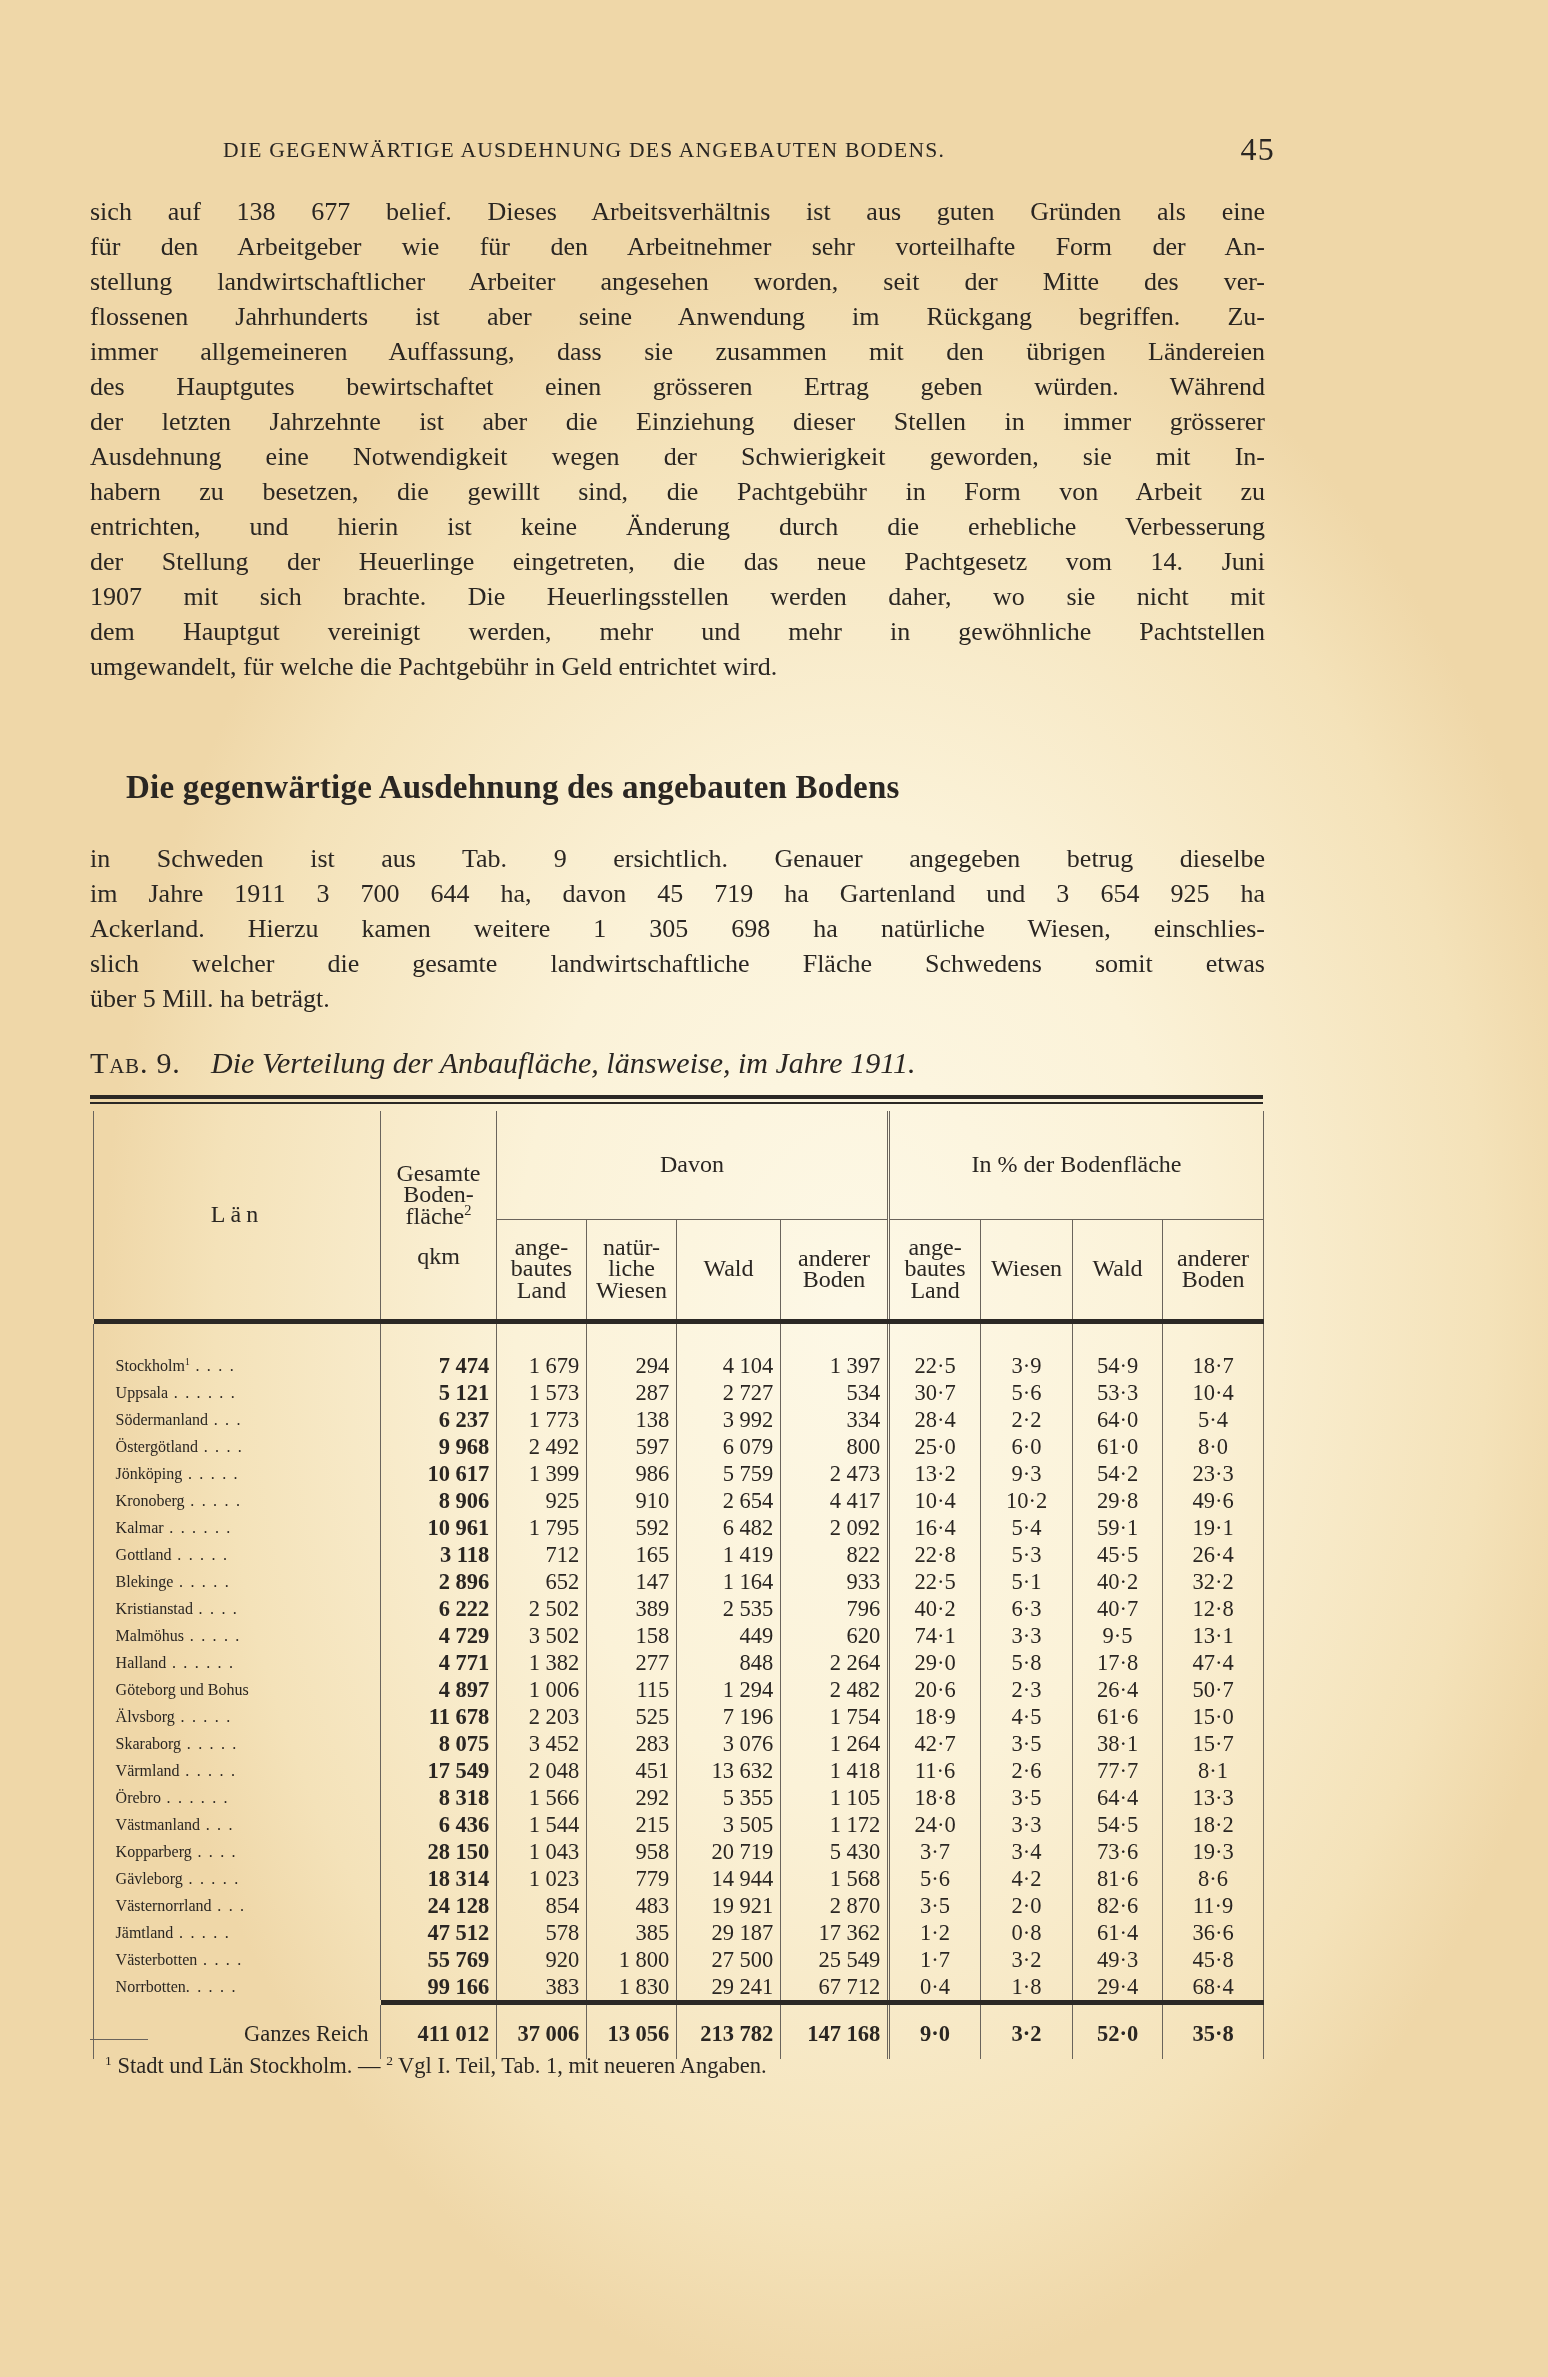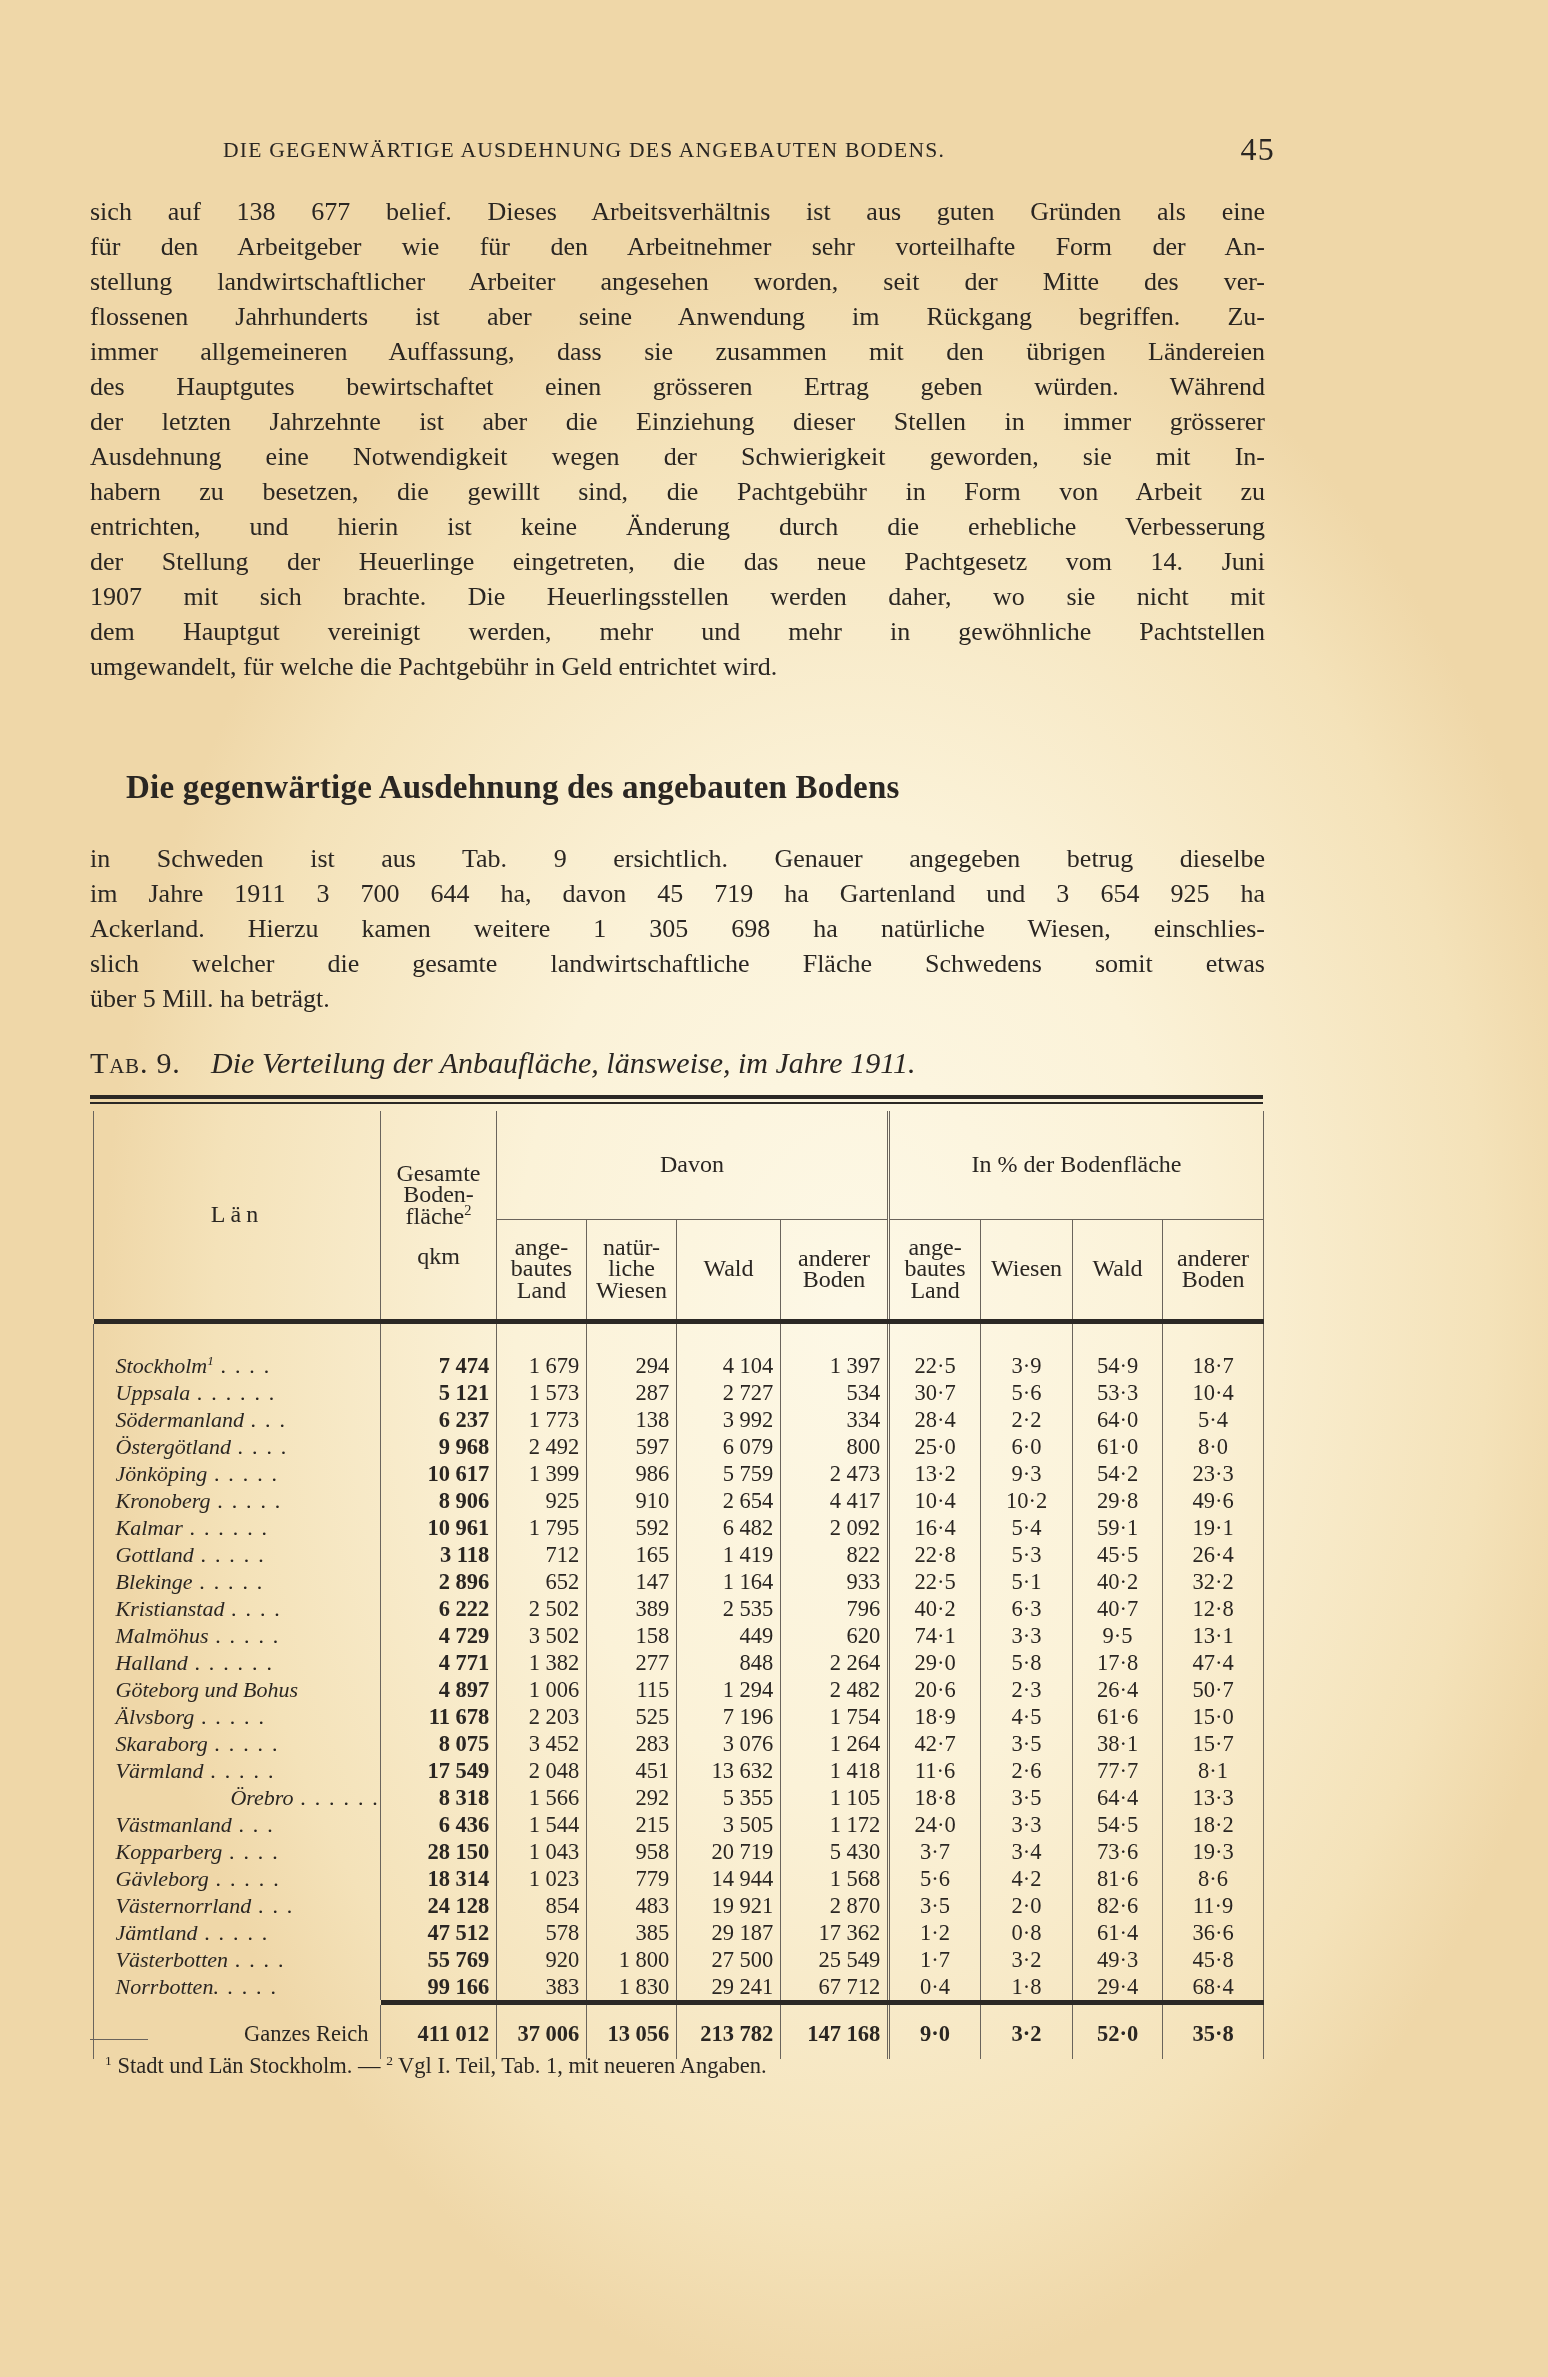--- a/index.html
+++ b/index.html
@@ -45,21 +45,21 @@
   table.stats {
     position: absolute; left: 93px; top: 1111px; width: 1170px;
     border-collapse: collapse; table-layout: fixed;
     font-size: 21.6px;
   }
   table.stats td, table.stats th { padding: 0; font-weight: normal; }
   .hdr { font-size: 24px; line-height: 21.6px; text-align: center; vertical-align: middle; }
   .vline { border-left: 1.2px solid #6a645c; }
   .dline { border-left: 3.3px double #6a645c; }
   .rline { border-right: 1.2px solid #6a645c; }
-  .lan-name { text-align: left; padding-left: 21.6px !important; white-space: nowrap; font-size: 22px; font-style: italic; }
+  .lan-name { text-align: left; padding-left: 21.6px !important; white-space: nowrap; font-size: 16px; }
   .num { text-align: right; padding-right: 6.7px !important; white-space: nowrap; font-size: 22.5px; line-height: 27px; }
   .num.bold { font-weight: bold; }
   .pct { text-align: center; white-space: nowrap; font-size: 22.5px; line-height: 27px; }
   .total-row td { padding-top: 15px !important; padding-bottom: 11.6px !important; }
   .total-label { text-align: right; padding-right: 11.6px !important; font-size: 22.5px; white-space: nowrap; }
 
   .footnote-rule { position: absolute; left: 90px; top: 2039px; width: 58px; height: 1.2px; background: #6a645c; }
   .footnote { position: absolute; left: 105px; top: 2053px; font-size: 22.5px; white-space: nowrap; }
   sup { font-size: 60%; vertical-align: super; line-height: 0; }
 </style>
@@ -376,21 +376,21 @@
           <td class="num vline">2 048</td>
           <td class="num vline">451</td>
           <td class="num vline">13 632</td>
           <td class="num vline">1 418</td>
           <td class="pct dline">11·6</td>
           <td class="pct vline">2·6</td>
           <td class="pct vline">77·7</td>
           <td class="pct vline rline">8·1</td>
         </tr>
         <tr>
-          <td class="lan-name" style="border-left: 1.2px solid rgb(106, 100, 92); text-align: right;"><span>Örebro</span><sup></sup><span style="letter-spacing: 1.7px;"> . . . . . .</span></td>
+          <td class="lan-name" style="border-left: 1.2px solid rgb(106, 100, 92);"><span>Örebro</span><sup></sup><span style="letter-spacing: 1.7px;"> . . . . . .</span></td>
           <td class="num bold vline">8 318</td>
           <td class="num vline">1 566</td>
           <td class="num vline">292</td>
           <td class="num vline">5 355</td>
           <td class="num vline">1 105</td>
           <td class="pct dline">18·8</td>
           <td class="pct vline">3·5</td>
           <td class="pct vline">64·4</td>
           <td class="pct vline rline">13·3</td>
         </tr>

